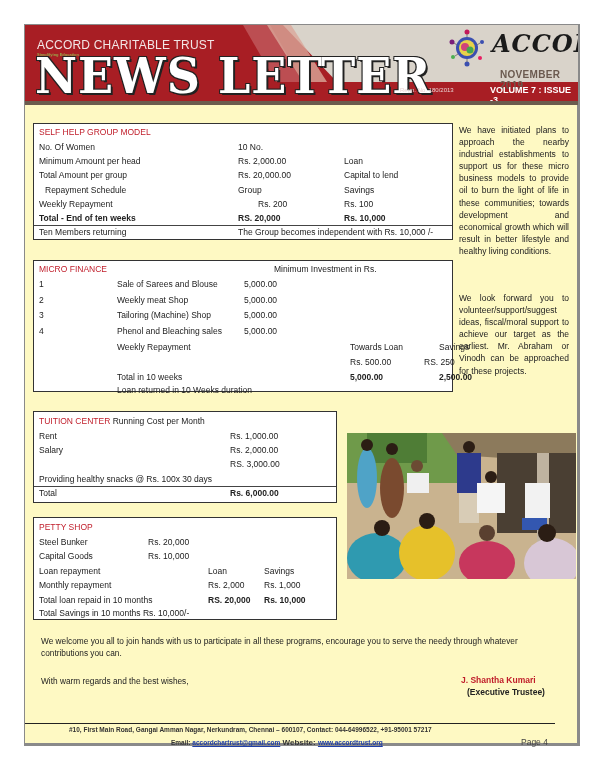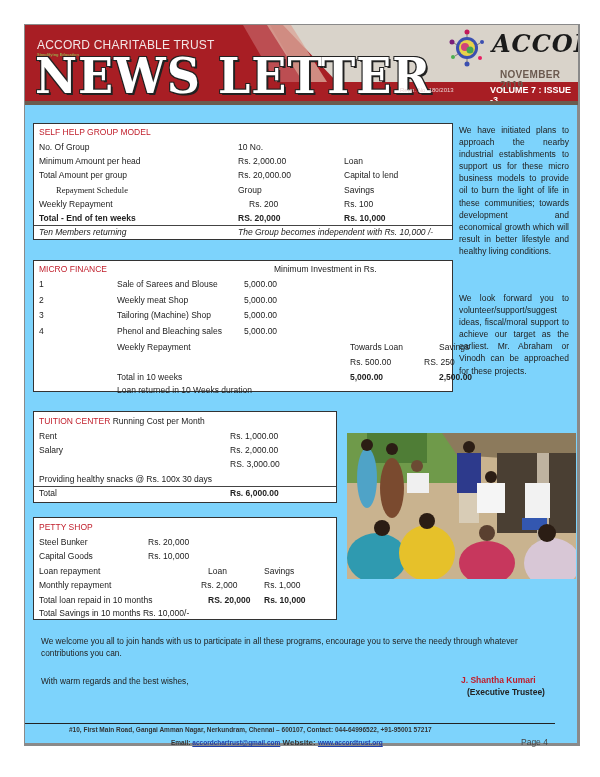--- a/index.html
+++ b/index.html
@@ -1,20 +1,20 @@
 <!DOCTYPE html>
 <html><head>
 <meta charset="utf-8">
 <style>
   html, body { margin: 0; padding: 0; background: #ffffff; }
   body { width: 600px; height: 777px; position: relative; overflow: hidden;
          font-family: "Liberation Sans", sans-serif; color: #222; }
   .page { position: absolute; left: 24px; top: 24px; width: 556px; height: 722px;
           border: 1px solid #8a8a8a; border-right: 3px solid #8a8a8a; border-bottom: 3px solid #8a8a8a;
-          background: #7dd3fc; box-sizing: border-box; }
+          background: #fef9c3; box-sizing: border-box; }
   
   .banner { position: absolute; left: 0; top: 0; width: 553px; height: 76px; background: #a81e24; overflow: hidden; }
   .banner-light { position: absolute; left: 258px; top: 0; width: 300px; height: 57px; background: #d9d3ca;
                   clip-path: polygon(0 0, 100% 0, 100% 100%, 18% 100%); }
   .banner-stripe1 { position: absolute; left: 218px; top: 0; width: 60px; height: 57px; background: #c0575b;
                     clip-path: polygon(0 0, 45% 0, 100% 100%, 55% 100%); opacity: .85; }
   .banner-stripe2 { position: absolute; left: 242px; top: 0; width: 60px; height: 57px; background: #d9a79a;
                     clip-path: polygon(0 0, 40% 0, 100% 100%, 60% 100%); opacity: .8; }
   .banner-bottom { position: absolute; left: 0; top: 57px; width: 553px; height: 19px; background: #a81e24; }
   .banner-shadow { position: absolute; left: 0; top: 76px; width: 553px; height: 4px; background: #6b5c4e; }
@@ -91,50 +91,50 @@
     <div class="volume">VOLUME 7 : ISSUE -3</div>
   </div>
   <div class="banner-shadow"></div>
 
   <div class="box" style="left:8px; top:98px; width:420px; height:117px;">
     <div class="row" style="top:2px;">
       <span class="cell red-head" style="left:5px;">SELF HELP GROUP MODEL</span>
     </div>
     <div id="shg-rows">
         <div class="row" style="top: 17px; width: 100%;">
-          <span class="cell" style="left: 5px;">No. Of Group</span>
+          <span class="cell" style="left: 5px;">No. Of Women</span>
           <span class="cell" style="left: 204px;">10 No.</span>
           <span class="cell" style="left: 310px;"></span>
         </div>
         <div class="row" style="top: 31.2px; width: 100%;">
           <span class="cell" style="left: 5px;">Minimum Amount per head</span>
           <span class="cell" style="left: 204px;">Rs. 2,000.00</span>
           <span class="cell" style="left: 310px;">Loan</span>
         </div>
         <div class="row" style="top: 45.4px; width: 100%;">
           <span class="cell" style="left: 5px;">Total Amount per group</span>
           <span class="cell" style="left: 204px;">Rs. 20,000.00</span>
           <span class="cell" style="left: 310px;">Capital to lend</span>
         </div>
         <div class="row" style="top: 59.6px; width: 100%;">
-          <span class="cell" style="left: 22px; font-family: Liberation Serif, serif;">Repayment Schedule</span>
+          <span class="cell" style="left: 11px;">Repayment Schedule</span>
           <span class="cell" style="left: 204px;">Group</span>
           <span class="cell" style="left: 310px;">Savings</span>
         </div>
         <div class="row" style="top: 73.8px; width: 100%;">
           <span class="cell" style="left: 5px;">Weekly Repayment</span>
-          <span class="cell" style="left: 195px; padding-left: 20px;">Rs. 200</span>
+          <span class="cell" style="left: 204px; padding-left: 20px;">Rs. 200</span>
           <span class="cell" style="left: 310px;">Rs. 100</span>
         </div>
         <div class="row" style="top: 88px; width: 100%;">
           <span class="cell bold" style="left: 5px;">Total - End of ten weeks</span>
           <span class="cell bold" style="left: 204px;">RS. 20,000</span>
           <span class="cell bold" style="left: 310px;">Rs. 10,000</span>
         </div>
-        <div class="row" style="top: 102.2px; width: 100%; font-style: italic;">
+        <div class="row" style="top: 102.2px; width: 100%;">
           <span class="cell" style="left: 5px;">Ten Members returning</span>
           <span class="cell" style="left: 204px;">The Group becomes independent with Rs. 10,000 /-</span>
           <span class="cell" style="left: 310px;"></span>
           <div class="rule" style="top: -1px;"></div>
         </div>
       </div>
   </div>
 
   <div class="box" style="left:8px; top:235px; width:420px; height:132px;">
     <div class="row" style="top:2px;">
@@ -226,21 +226,21 @@
       <span class="cell" style="left:5px;">Capital Goods</span>
       <span class="cell" style="left:114px;">Rs. 10,000</span>
     </div>
     <div class="row" style="top:47px;">
       <span class="cell" style="left:5px;">Loan repayment</span>
       <span class="cell" style="left:174px;">Loan</span>
       <span class="cell" style="left:230px;">Savings</span>
     </div>
     <div class="row" style="top:61px;">
       <span class="cell" style="left:5px;">Monthly repayment</span>
-      <span class="cell" style="left:167px;">Rs. 2,000</span>
+      <span class="cell" style="left:174px;">Rs. 2,000</span>
       <span class="cell" style="left:230px;">Rs. 1,000</span>
     </div>
     <div class="row" style="top:76px;">
       <span class="cell" style="left:5px;">Total loan repaid in 10 months</span>
       <span class="cell bold" style="left:174px;">RS. 20,000</span>
       <span class="cell bold" style="left:230px;">Rs. 10,000</span>
     </div>
     <div class="row" style="top:90px; height:11px; line-height:11px;">
       <span class="cell" style="left:5px;">Total Savings in 10 months Rs. 10,000/-</span>
     </div>

